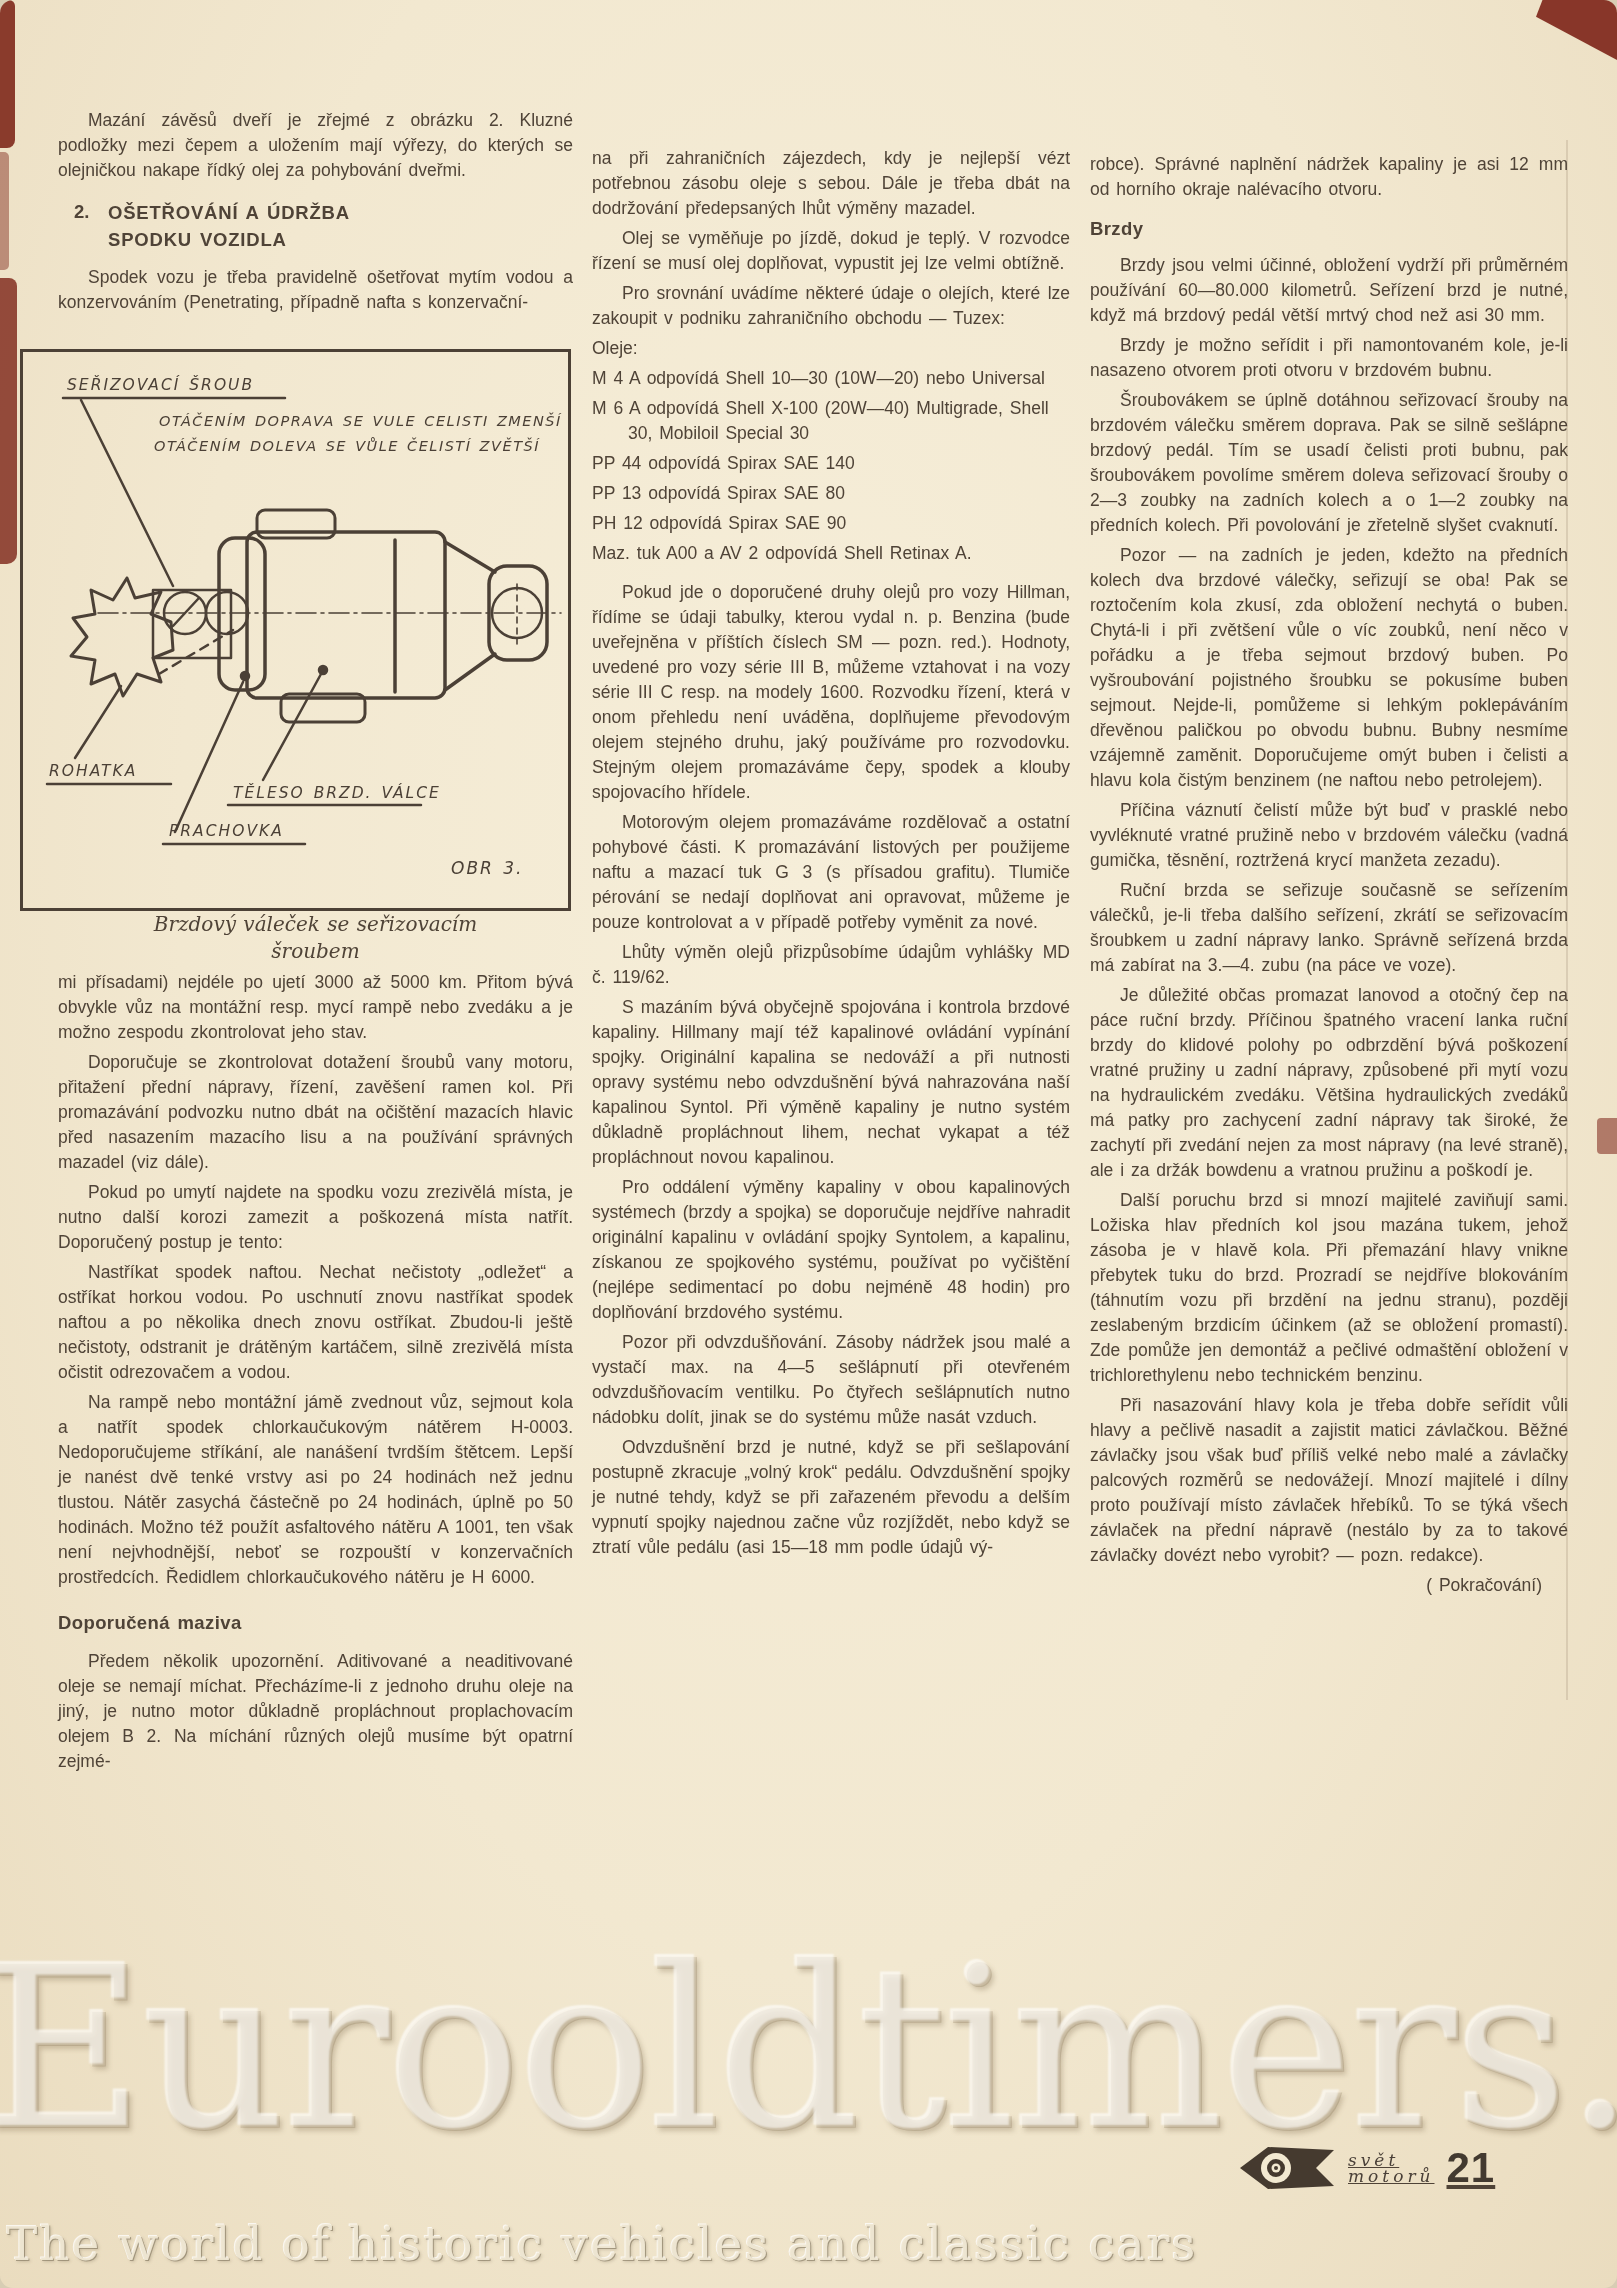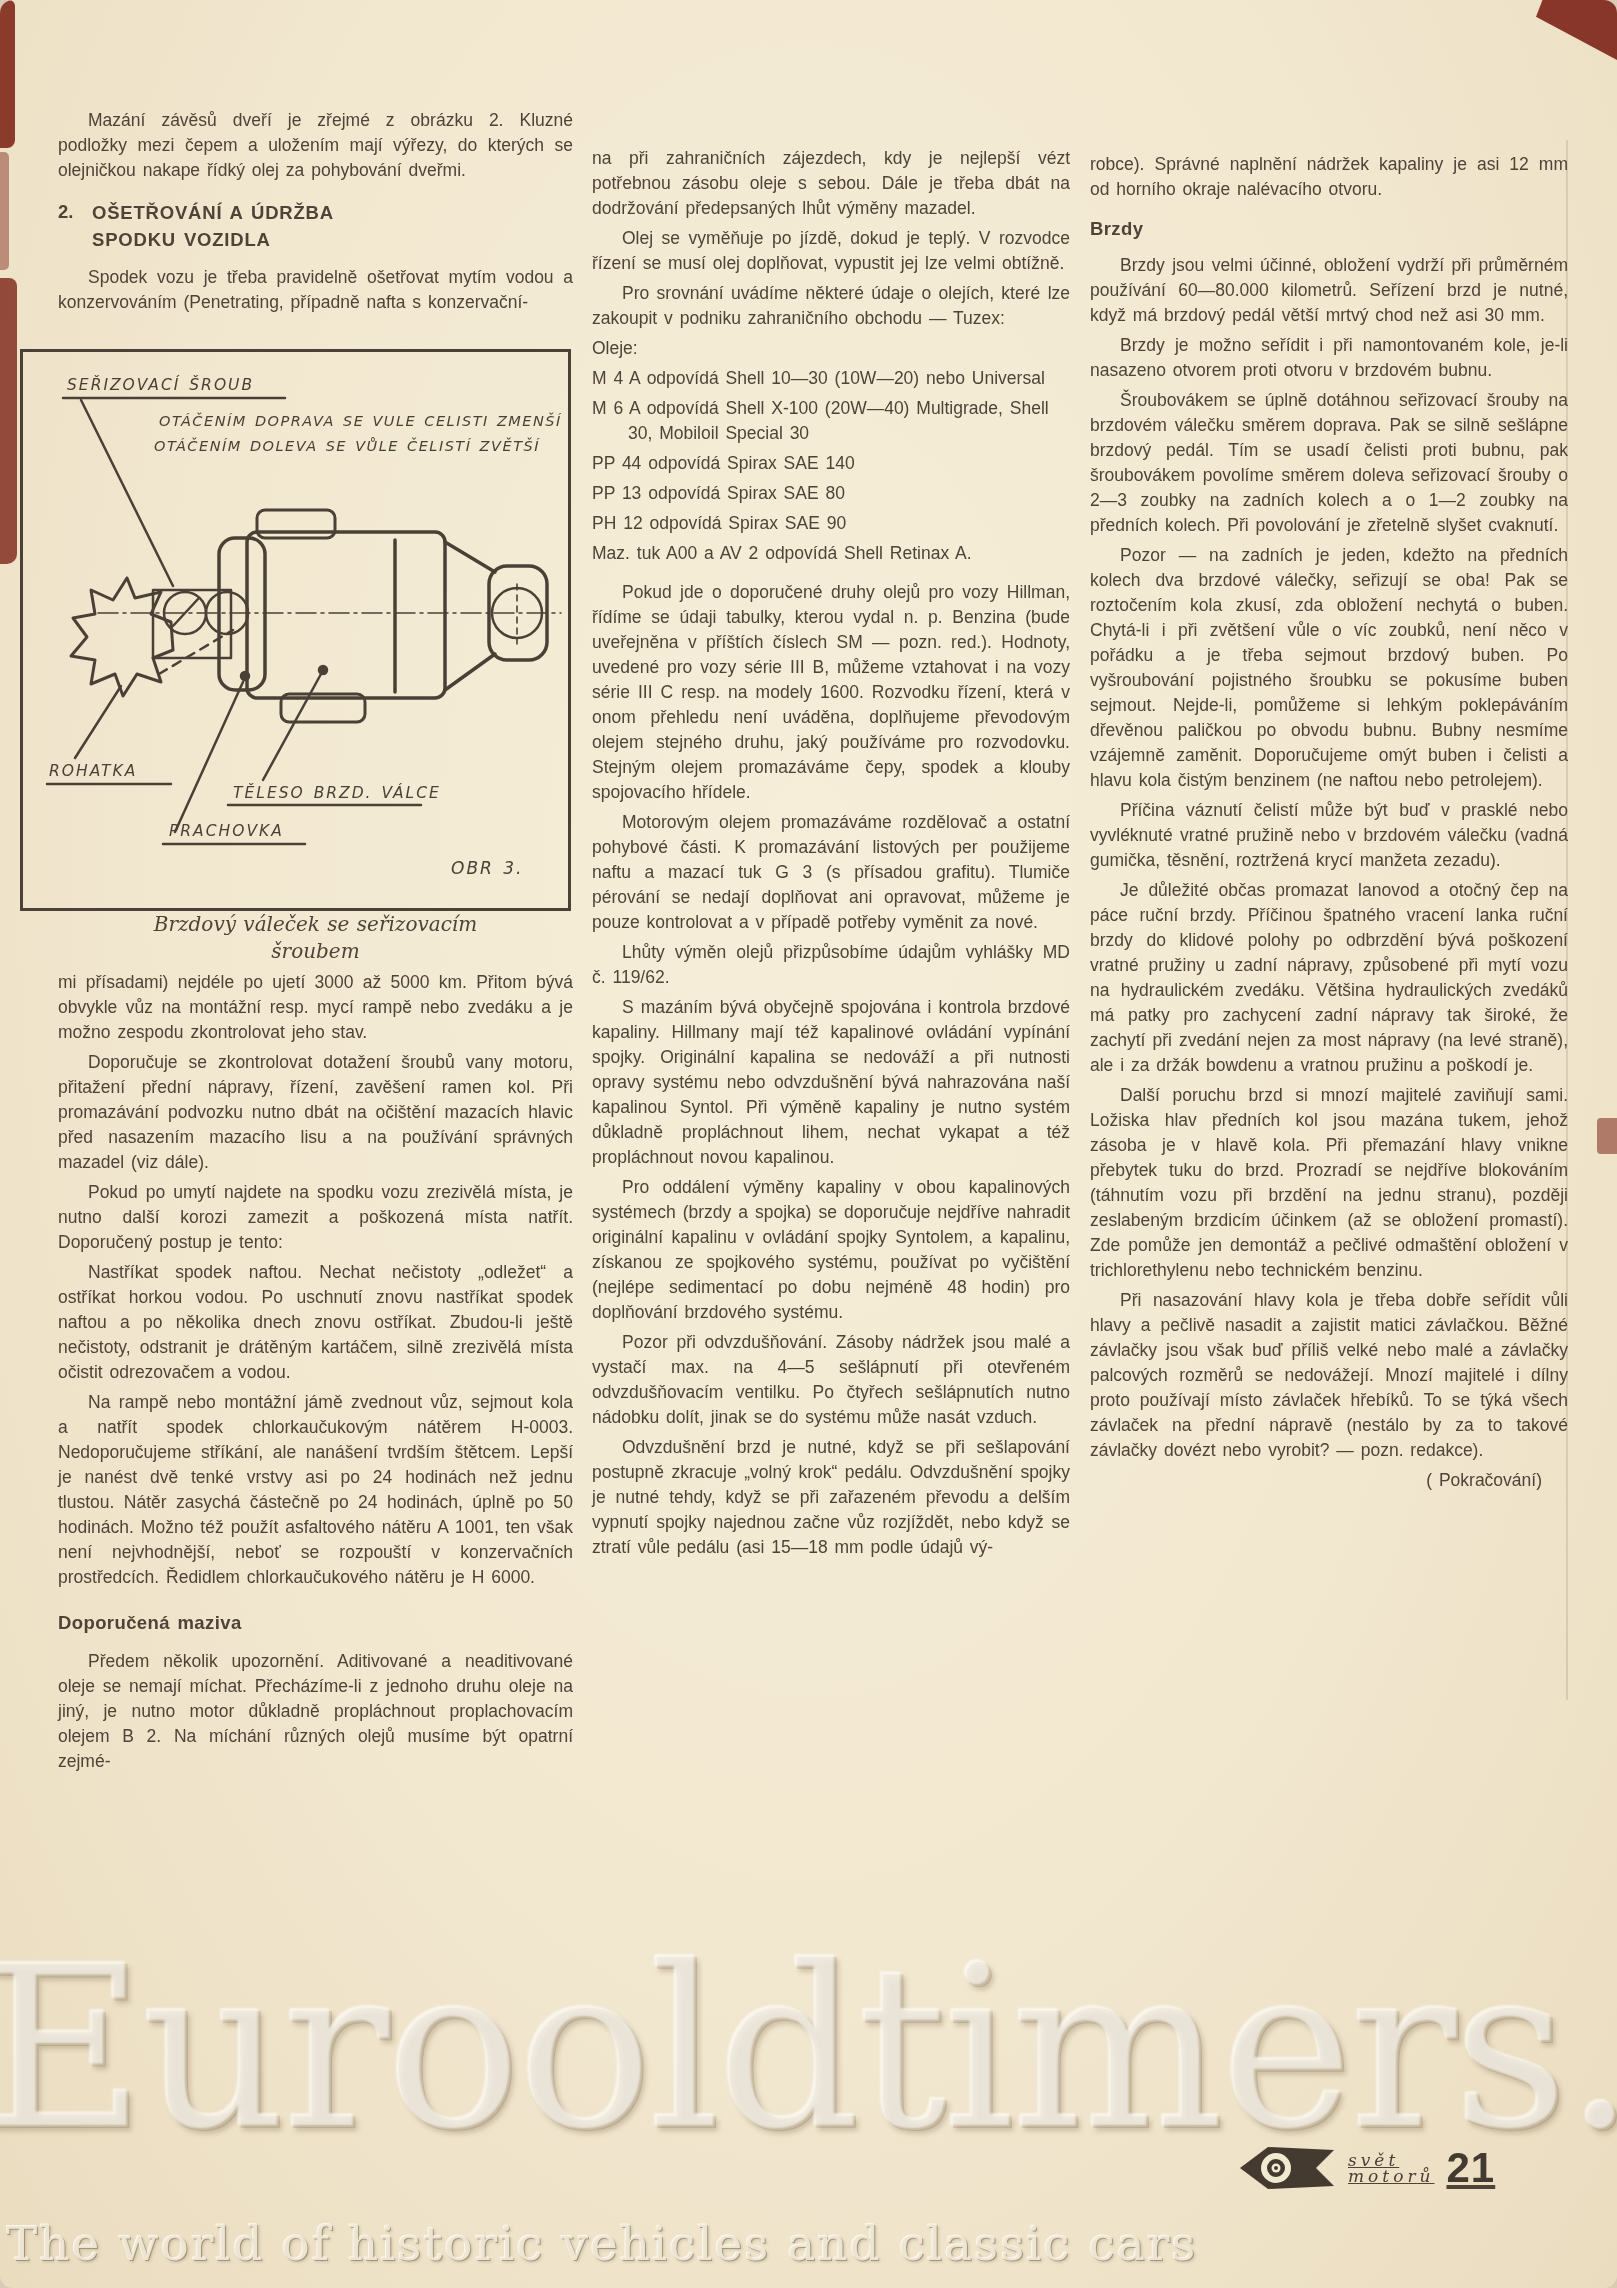--- a/index.html
+++ b/index.html
@@ -13,21 +13,21 @@
     border-radius:13px;
   }
   .col{position:absolute;text-align:justify;font-size:17.5px;line-height:25px;word-spacing:2px;}
   #col1{left:58px;top:108px;width:515px;}
   #col2{left:592px;top:146px;width:478px;}
   #col3{left:1090px;top:152px;width:478px;}
   .col p{margin:0 0 5px 0;}
   .ind{text-indent:30px;}
   .noind{text-indent:0;}
   .h-num{display:inline-block;width:34px;font-weight:bold;font-size:18.5px;vertical-align:top;}
-  .h-wrap{margin:16px 0 12px 0;}
+  .h-wrap{margin:16px 0 12px 16px;}
   .h-text{display:inline-block;max-width:330px;font-weight:bold;font-size:18.5px;letter-spacing:.8px;line-height:27px;text-align:left;}
   .subhead{font-weight:bold;font-size:18.5px;letter-spacing:.4px;margin:20px 0 14px 0;text-align:left;}
   .oils-label{margin:14px 0 12px 0;}
   .oil{padding-left:36px;text-indent:-36px;margin:0 0 3px 0;text-align:left;}
   .figure{
     position:relative;margin:34px 0 0 -38px;width:545px;height:556px;
     border:3px solid #4c4136;
   }
   .figure svg{display:block;width:100%;height:100%;}
   .fig-caption{
@@ -170,20 +170,21 @@
   </div>
 
   <div class="col" id="col3">
     <p class="noind">robce). Správné naplnění nádržek kapaliny je asi 12 mm od horního okraje nalévacího otvoru.</p>
     <div class="subhead" style="margin:14px 0 12px 0;">Brzdy</div>
     <p class="ind">Brzdy jsou velmi účinné, obložení vydrží při průměrném používání 60—80.000 kilometrů. Seřízení brzd je nutné, když má brzdový pedál větší mrtvý chod než asi 30 mm.</p>
     <p class="ind">Brzdy je možno seřídit i při namontovaném kole, je-li nasazeno otvorem proti otvoru v brzdovém bubnu.</p>
     <p class="ind">Šroubovákem se úplně dotáhnou seřizovací šrouby na brzdovém válečku směrem doprava. Pak se silně sešlápne brzdový pedál. Tím se usadí čelisti proti bubnu, pak šroubovákem povolíme směrem doleva seřizovací šrouby o 2—3 zoubky na zadních kolech a o 1—2 zoubky na předních kolech. Při povolování je zřetelně slyšet cvaknutí.</p>
     <p class="ind">Pozor — na zadních je jeden, kdežto na předních kolech dva brzdové válečky, seřizují se oba! Pak se roztočením kola zkusí, zda obložení nechytá o buben. Chytá-li i při zvětšení vůle o víc zoubků, není něco v pořádku a je třeba sejmout brzdový buben. Po vyšroubování pojistného šroubku se pokusíme buben sejmout. Nejde-li, pomůžeme si lehkým poklepáváním dřevěnou paličkou po obvodu bubnu. Bubny nesmíme vzájemně zaměnit. Doporučujeme omýt buben i čelisti a hlavu kola čistým benzinem (ne naftou nebo petrolejem).</p>
     <p class="ind">Příčina váznutí čelistí může být buď v prasklé nebo vyvléknuté vratné pružině nebo v brzdovém válečku (vadná gumička, těsnění, roztržená krycí manžeta zezadu).</p>
+    <p class="ind">Ruční brzda se seřizuje současně se seřízením válečků, je-li třeba dalšího seřízení, zkrátí se seřizovacím šroubkem u zadní nápravy lanko. Správně seřízená brzda má zabírat na 3.—4. zubu (na páce ve voze).</p>
     <p class="ind">Je důležité občas promazat lanovod a otočný čep na páce ruční brzdy. Příčinou špatného vracení lanka ruční brzdy do klidové polohy po odbrzdění bývá poškození vratné pružiny u zadní nápravy, způsobené při mytí vozu na hydraulickém zvedáku. Většina hydraulických zvedáků má patky pro zachycení zadní nápravy tak široké, že zachytí při zvedání nejen za most nápravy (na levé straně), ale i za držák bowdenu a vratnou pružinu a poškodí je.</p>
     <p class="ind">Další poruchu brzd si mnozí majitelé zaviňují sami. Ložiska hlav předních kol jsou mazána tukem, jehož zásoba je v hlavě kola. Při přemazání hlavy vnikne přebytek tuku do brzd. Prozradí se nejdříve blokováním (táhnutím vozu při brzdění na jednu stranu), později zeslabeným brzdicím účinkem (až se obložení promastí). Zde pomůže jen demontáž a pečlivé odmaštění obložení v trichlorethylenu nebo technickém benzinu.</p>
     <p class="ind">Při nasazování hlavy kola je třeba dobře seřídit vůli hlavy a pečlivě nasadit a zajistit matici závlačkou. Běžné závlačky jsou však buď příliš velké nebo malé a závlačky palcových rozměrů se nedovážejí. Mnozí majitelé i dílny proto používají místo závlaček hřebíků. To se týká všech závlaček na přední nápravě (nestálo by za to takové závlačky dovézt nebo vyrobit? — pozn. redakce).</p>
     <p class="continuation">( Pokračování)</p>
   </div>
 
   <div class="footer">
     <svg width="98" height="52" viewBox="0 0 98 52">
       <polygon points="2,26 30,5 96,8 78,26 96,44 30,47" fill="#453a2f"></polygon>
       <circle cx="38" cy="26" r="15" fill="#f2e9d1"></circle>

